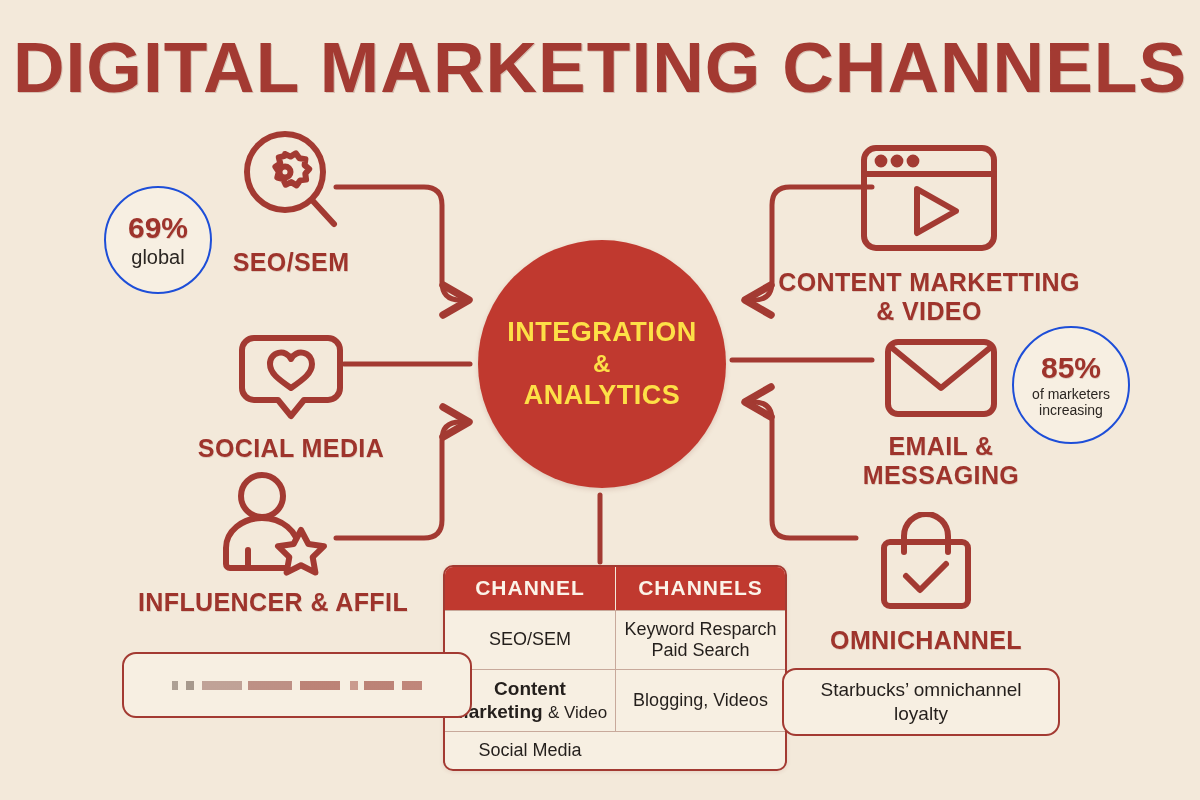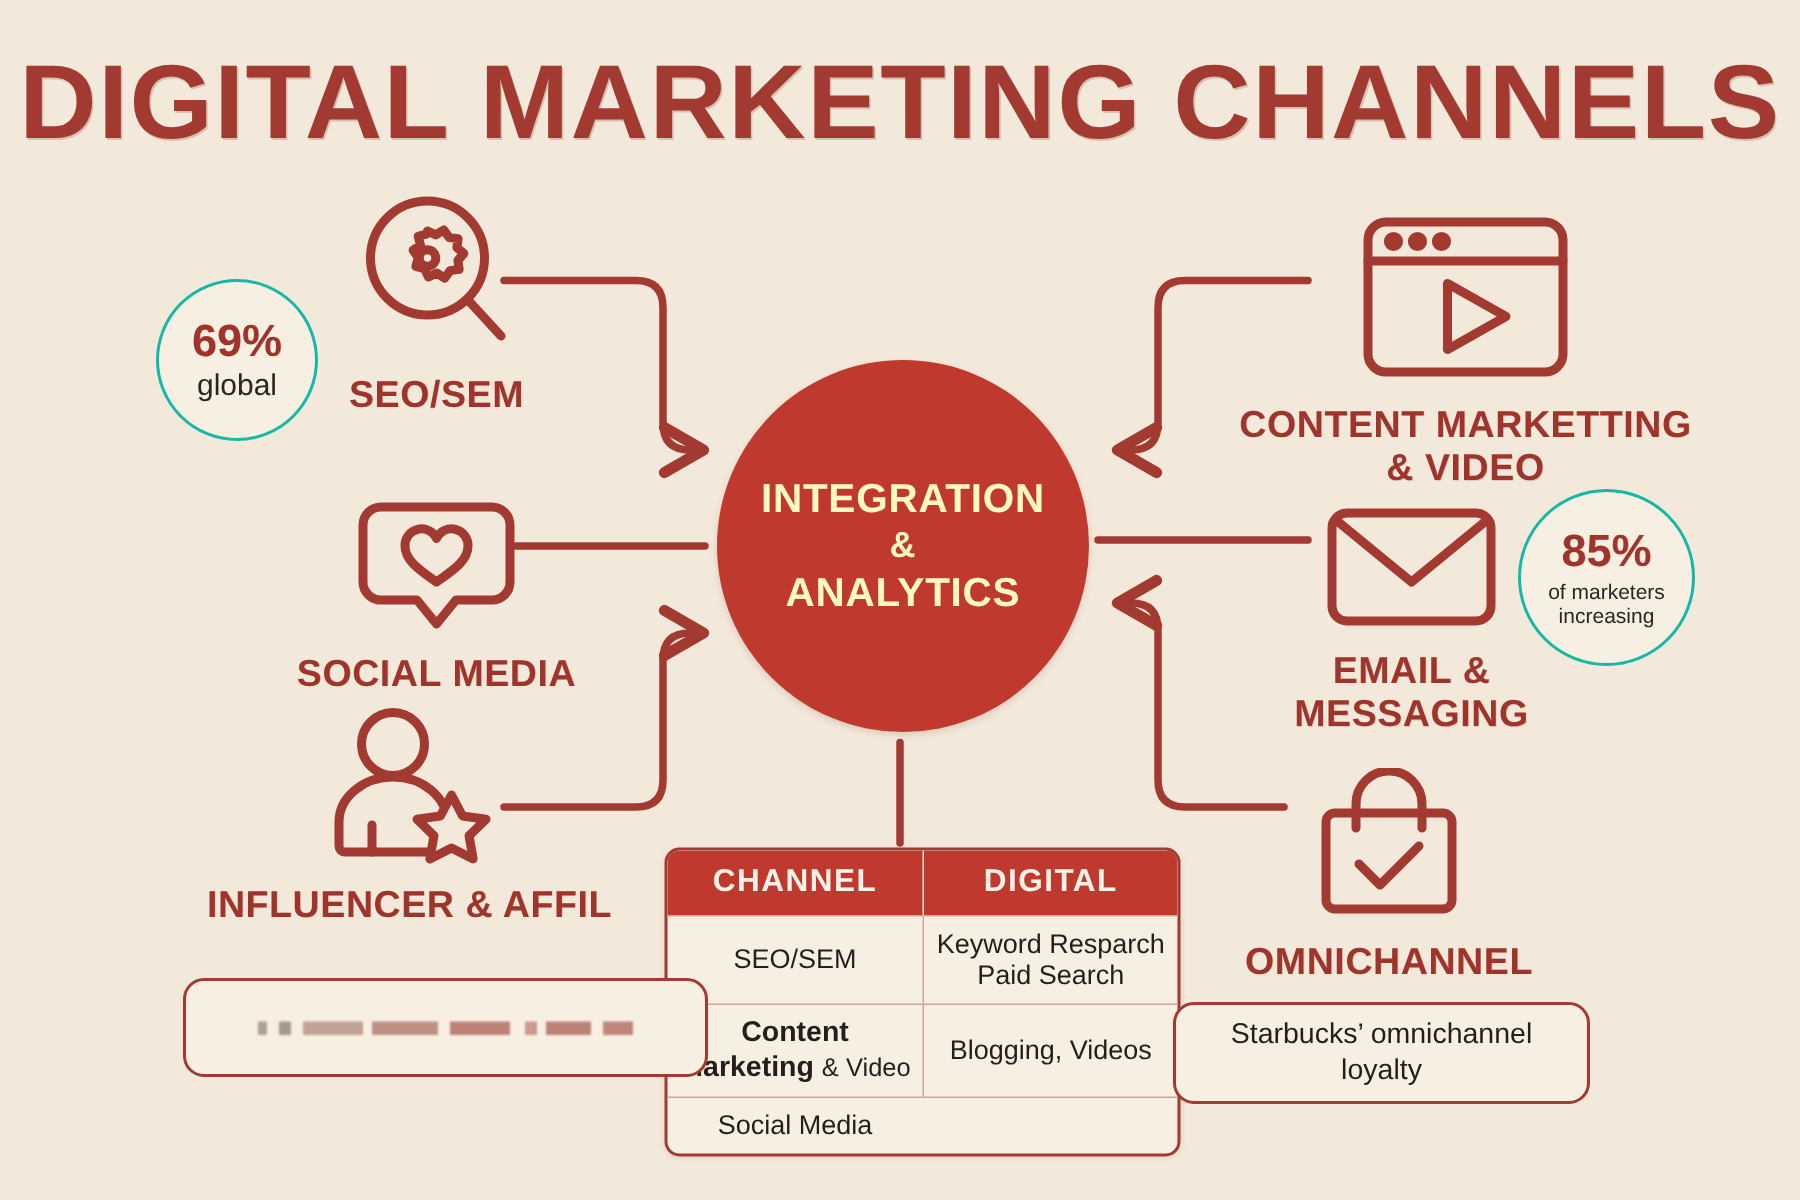--- a/index.html
+++ b/index.html
@@ -42,21 +42,21 @@
   .hub {
     position: absolute;
     left: 478px; top: 240px;
     width: 248px; height: 248px;
     border-radius: 50%;
     background: #C0392F;
     display: flex;
     flex-direction: column;
     align-items: center;
     justify-content: center;
-    color: #fef9c3;
+    color: #fde047;
     text-align: center;
     font-weight: bold;
     font-size: 27px;
     line-height: 1.22;
     letter-spacing: 0.5px;
     box-shadow: 0 2px 5px rgba(130,60,50,0.18);
   }
   .hub span { display: block; }
   .hub .amp { font-size: 24px; }
 
@@ -77,30 +77,30 @@
     text-align: center;
     line-height: 1.14;
     text-shadow: 0.5px 0.5px 0 rgba(130,60,50,0.18);
     white-space: nowrap;
   }
   .node .label.two { white-space: normal; }
 
   #node-seo      { left: 196px; top: 128px;  width: 190px; }
   #node-social   { left: 186px; top: 330px;  width: 210px; }
   #node-influ    { left: 118px; top: 470px;  width: 310px; }
-  #node-content  { left: 822px; top: 142px;  width: 310px; }
+  #node-content  { left: 774px; top: 142px;  width: 310px; }
   #node-email    { left: 816px; top: 336px;  width: 250px; }
   #node-omni     { left: 806px; top: 512px;  width: 240px; }
 
   
   .badge {
     position: absolute;
     border-radius: 50%;
     background: #F7EFE2;
-    border: 2px solid #14b8a6;
+    border: 2px solid #1d4ed8;
     display: flex;
     flex-direction: column;
     align-items: center;
     justify-content: center;
     text-align: center;
   }
   .badge .pct {
     font-weight: bold;
     color: #9E342C;
     text-shadow: 0.5px 0.5px 0 rgba(130,60,50,0.2);
@@ -322,21 +322,21 @@
           <path d="M32,64 L46,78 L72,52"></path>
         </g>
       </svg>
     </span>
     <span class="label">OMNICHANNEL</span>
   </div>
 
   <div class="table">
     <div class="row head">
       <div class="cell">CHANNEL</div>
-      <div class="cell">DIGITAL</div>
+      <div class="cell">CHANNELS</div>
     </div>
     <div class="row tall">
       <div class="cell">SEO/SEM</div>
       <div class="cell">Keyword Resparch Paid Search</div>
     </div>
     <div class="row tall">
       <div class="cell strong">
         <span>
           <span>Content Marketing</span>
           <span class="small">&amp; Video</span>

